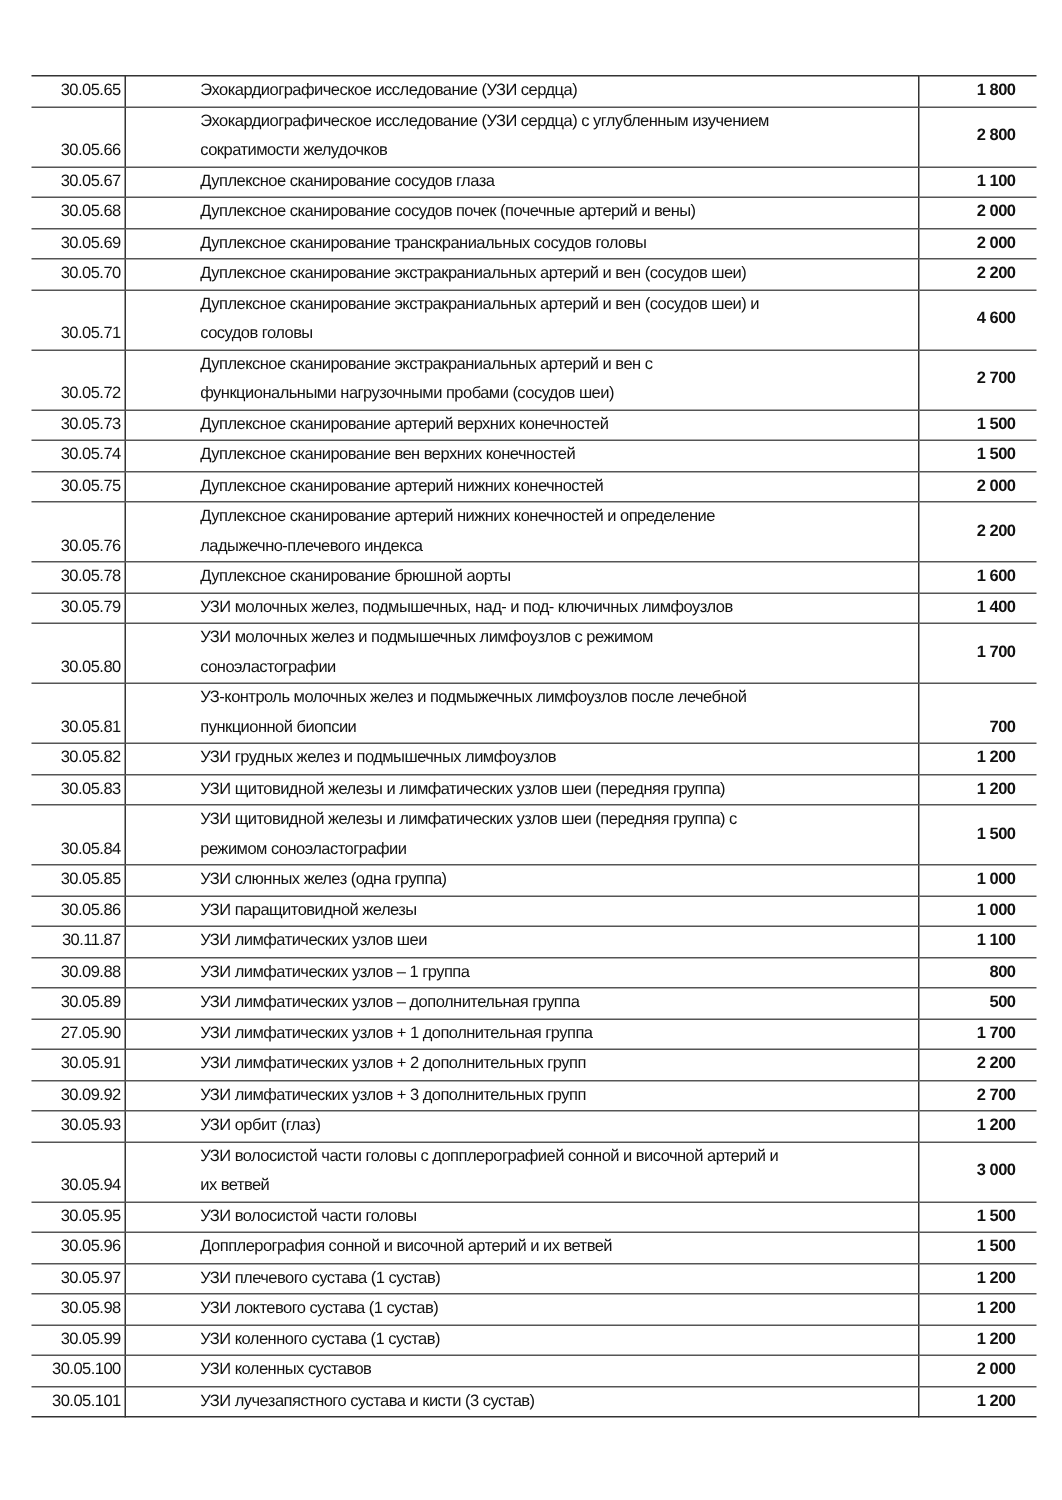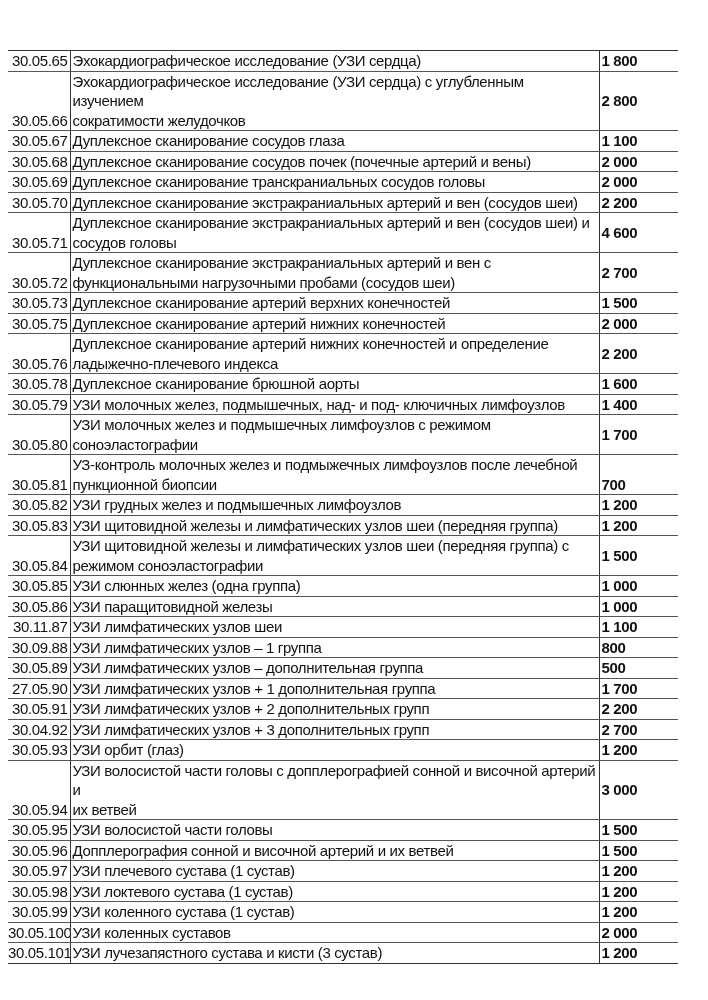--- a/index.html
+++ b/index.html
@@ -10,26 +10,26 @@
     body {
       width: 708px;
       height: 1000px;
       position: relative;
       overflow: hidden;
       font-family: "Liberation Sans", sans-serif;
       color: #111;
     }
     .price-table {
       position: absolute;
-      left: 8px;
+      left: 21px;
       top: 50px;
       width: 670px;
       border-collapse: collapse;
       table-layout: fixed;
-      font-size: 15px;
+      font-size: 11px;
       letter-spacing: -0.35px;
     }
     .price-table col.c-code { width: 62px; }
     .price-table col.c-desc { width: 529px; }
     .price-table col.c-price { width: 79px; }
     .price-table td {
       border-top: 1px solid #555;
       border-bottom: 1px solid #555;
       padding: 0 2px;
       line-height: 19.5px;
@@ -43,31 +43,31 @@
       padding-right: 2px;
       padding-left: 0;
     }
     .price-table td.desc {
       white-space: normal;
       vertical-align: bottom;
       border-right: 1px solid #333;
       padding-left: 2px;
     }
     .price-table td.price {
-      text-align: left;
+      text-align: right;
       font-weight: bold;
       vertical-align: middle;
       padding-right: 14px;
     }
     .price-table tr.single td { height: 19px; }
     .price-table tr.double td { height: 39px; }
     .price-table td.price.bottom { vertical-align: bottom; }
     .price-table tr:first-child td { border-top: 1px solid #333; }
     .price-table tr:last-child td { border-bottom: 1px solid #333; }
-    .desc-line { display: block; }
+    .desc-line { display: block; margin-left: 48px; }
   </style>
 </head>
 <body>
 
 <table class="price-table">
   <colgroup>
     <col class="c-code">
     <col class="c-desc">
     <col class="c-price">
   </colgroup>
@@ -132,20 +132,27 @@
         <td class="price">2 700</td>
       </tr>
       <tr class="single">
         <td class="code">30.05.73</td>
         <td class="desc">
           <span class="desc-line">Дуплексное сканирование артерий верхних конечностей</span>
         </td>
         <td class="price">1 500</td>
       </tr>
       <tr class="single">
+        <td class="code">30.05.74</td>
+        <td class="desc">
+          <span class="desc-line">Дуплексное сканирование вен  верхних конечностей</span>
+        </td>
+        <td class="price">1 500</td>
+      </tr>
+      <tr class="single">
         <td class="code">30.05.75</td>
         <td class="desc">
           <span class="desc-line">Дуплексное сканирование артерий  нижних конечностей</span>
         </td>
         <td class="price">2 000</td>
       </tr>
       <tr class="double">
         <td class="code">30.05.76</td>
         <td class="desc">
           <span class="desc-line">Дуплексное сканирование артерий  нижних конечностей и определение</span>
@@ -248,21 +255,21 @@
         <td class="price">1 700</td>
       </tr>
       <tr class="single">
         <td class="code">30.05.91</td>
         <td class="desc">
           <span class="desc-line">УЗИ лимфатических узлов + 2 дополнительных групп</span>
         </td>
         <td class="price">2 200</td>
       </tr>
       <tr class="single">
-        <td class="code">30.04.92</td>
+        <td class="code">30.09.92</td>
         <td class="desc">
           <span class="desc-line">УЗИ лимфатических узлов + 3 дополнительных групп</span>
         </td>
         <td class="price">2 700</td>
       </tr>
       <tr class="single">
         <td class="code">30.05.93</td>
         <td class="desc">
           <span class="desc-line">УЗИ орбит (глаз)</span>
         </td>

